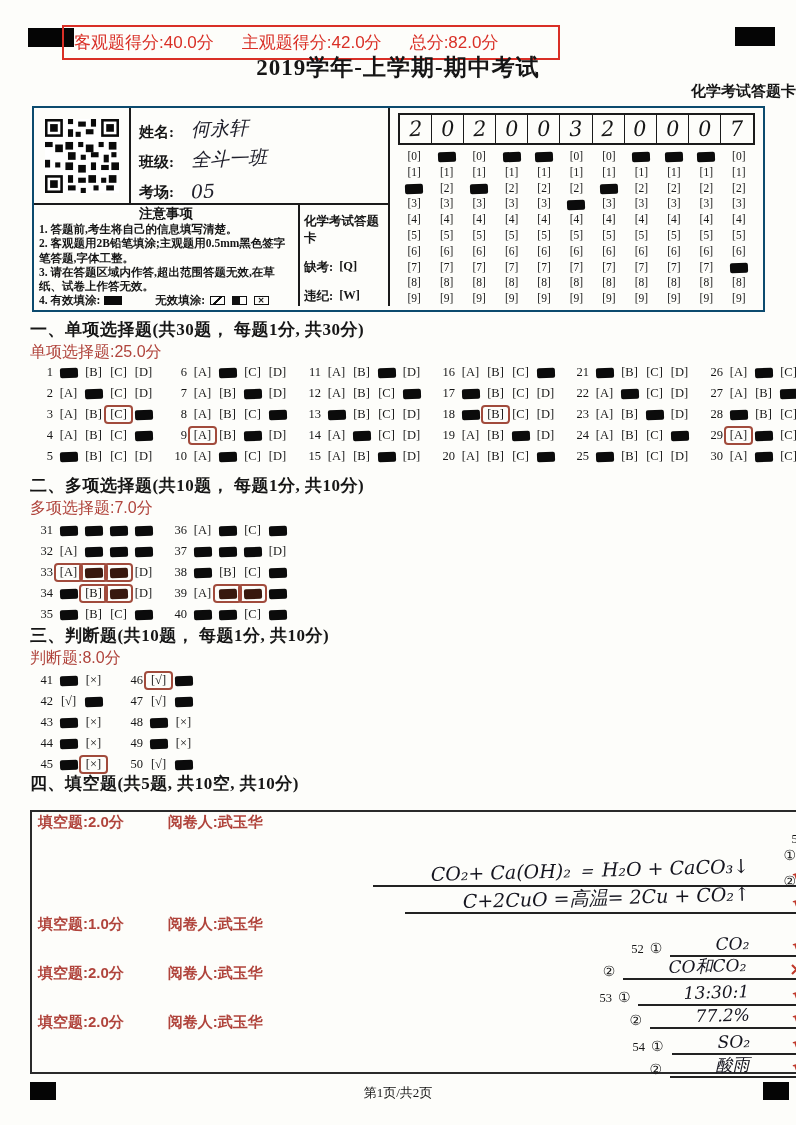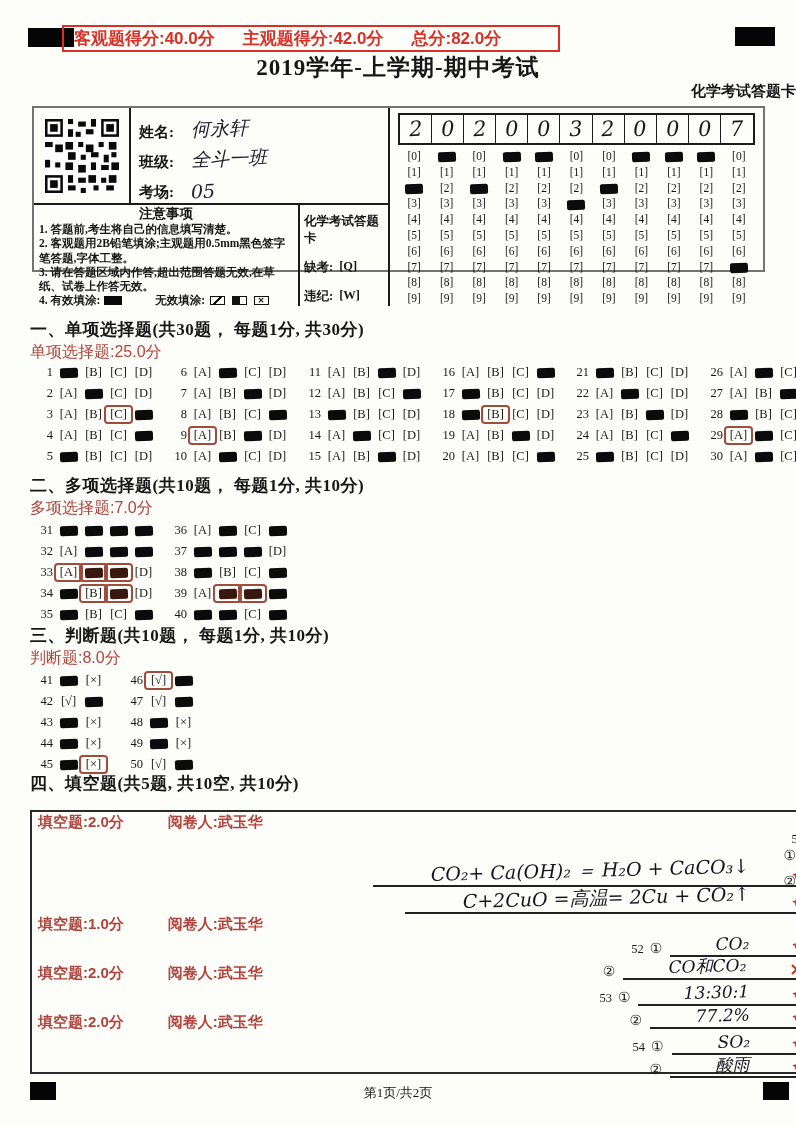--- a/index.html
+++ b/index.html
@@ -1,26 +1,26 @@
 <!DOCTYPE html>
 <html><head>
 <meta charset="utf-8">
 <style>
   html,body{margin:0;padding:0;background:#d8d8d8;}
   .page{position:relative;width:796px;height:1125px;background:#fdfdfa;margin:0 auto;
         font-family:"Liberation Serif",serif;color:#161616;overflow:hidden;}
   .mark{position:absolute;background:#050505;}
   
-  .score-banner{position:absolute;left:62px;top:25px;width:498px;height:27px;box-sizing:border-box;
+  .score-banner{position:absolute;left:62px;top:25px;width:498px;height:35px;box-sizing:border-box;
       border:2px solid #d92f26;display:flex;align-items:center;gap:28px;padding-left:10px;
-      color:#d92f26;font-family:"Liberation Sans",sans-serif;font-weight:bold;font-size:17px;white-space:nowrap;}
+      color:#d92f26;font-family:"Liberation Sans",sans-serif;font-weight:normal;font-size:17px;white-space:nowrap;}
   .title{position:absolute;left:0;top:52px;width:100%;text-align:center;font-size:23px;font-weight:bold;letter-spacing:1px;}
   .subtitle{position:absolute;left:0;top:82px;width:100%;text-align:right;font-size:15px;font-weight:bold;}
   
-  .header-box{position:absolute;left:32px;top:106px;width:733px;height:166px;border:2px solid #737373;box-sizing:border-box;}
+  .header-box{position:absolute;left:32px;top:106px;width:733px;height:206px;border:2px solid #0c4a6e;box-sizing:border-box;}
   .qr-cell{position:absolute;left:0;top:0;width:97px;height:97px;border-right:2px solid #1b1b1b;border-bottom:2px solid #1b1b1b;
       display:flex;align-items:center;justify-content:center;box-sizing:border-box;}
   .name-cell{position:absolute;left:97px;top:0;width:259px;height:97px;border-right:2px solid #1b1b1b;border-bottom:2px solid #1b1b1b;
       box-sizing:border-box;padding:4px 8px;}
   .info-row{display:flex;align-items:flex-end;height:30px;}
   .info-label{font-size:15px;font-weight:bold;width:52px;}
   .hand{font-family:"DejaVu Serif",serif;font-style:italic;color:#20202c;}
   .info-value{font-size:19px;transform:rotate(-2deg);}
   .notes-cell{position:absolute;left:0;top:97px;width:266px;height:101px;border-right:2px solid #1b1b1b;box-sizing:border-box;
       padding:1px 5px;font-size:11.5px;line-height:1.22;font-weight:bold;}

